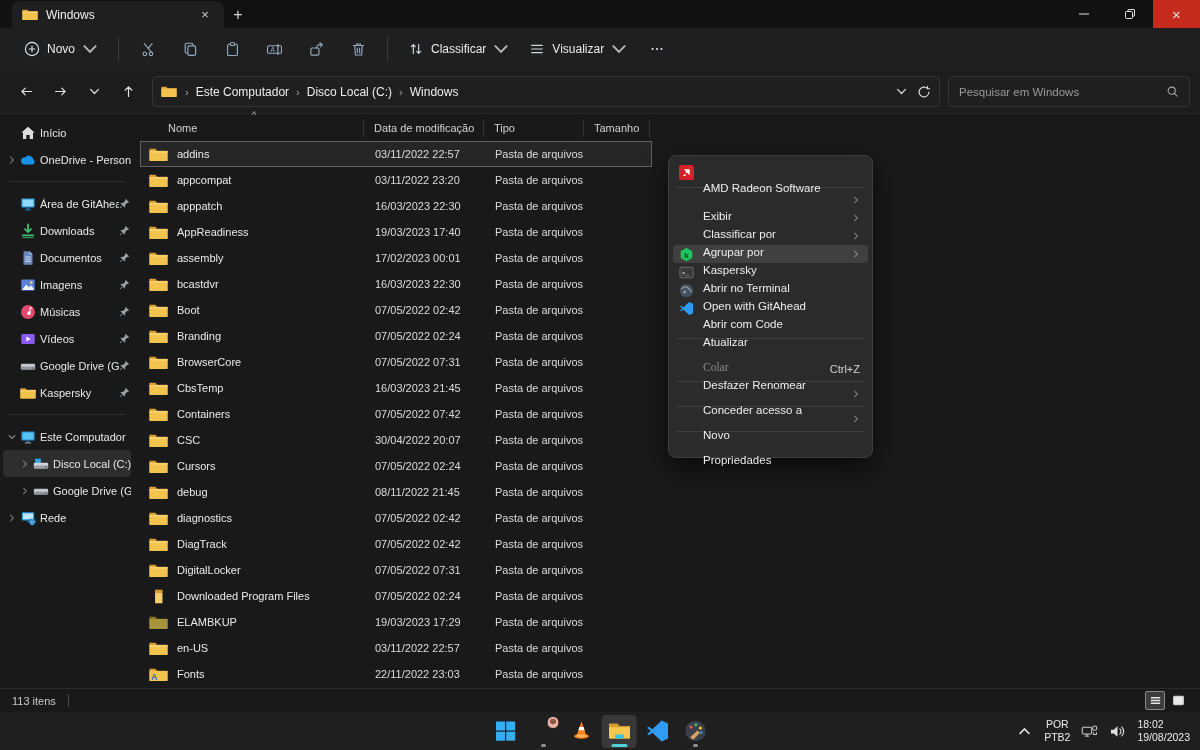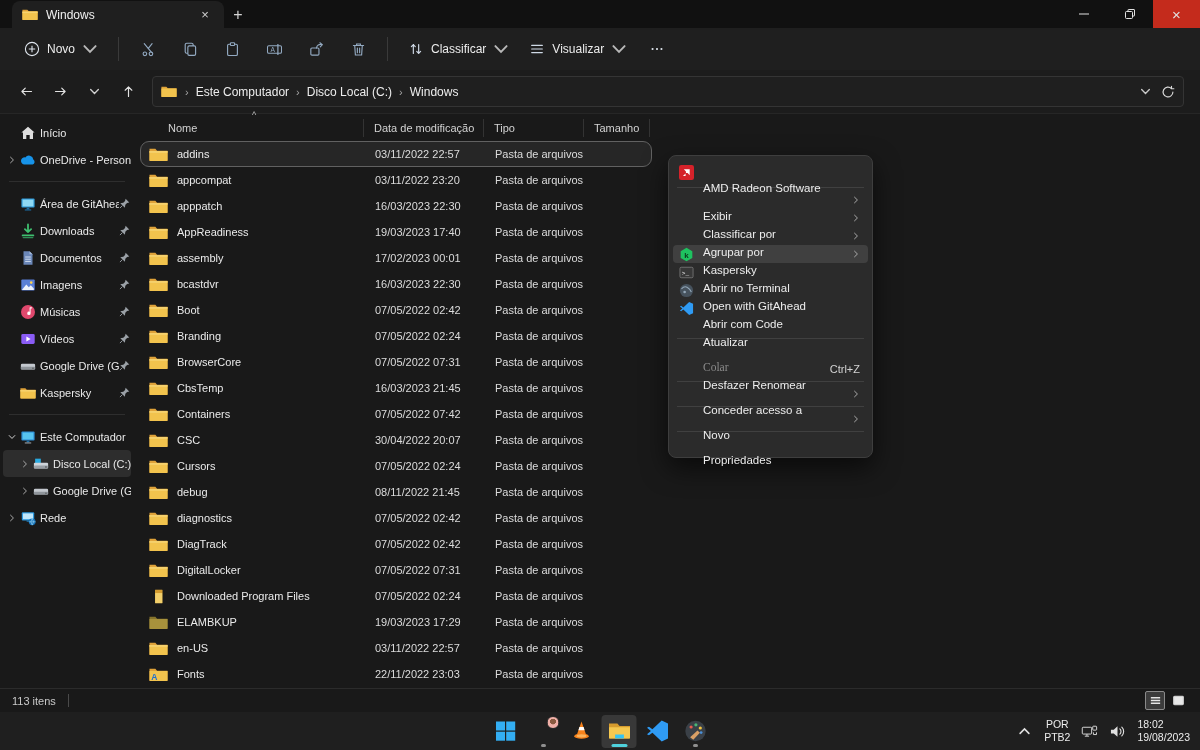--- a/index.html
+++ b/index.html
@@ -68,21 +68,21 @@
   
   .content { flex:1; padding-left:6px; min-width:0; position:relative; }
   .list-header { display:flex; height:27px; align-items:center; color:#d2d2d2; font-size:11px; width:514px; }
   .hcell { border-right:1px solid #333333; height:18px; display:flex; align-items:center; padding-left:10px; position:relative; }
   .hc-name { width:224px; padding-left:28px; }
   .hc-name .sortcaret { position:absolute; left:112px; top:-9px; color:#bdbdbd; font-size:9px; }
   .hc-date { width:120px; }
   .hc-type { width:100px; }
   .hc-size { width:66px; }
   .rows { width:512px; }
-  .row { display:flex; height:26px; align-items:center; border-radius:9px; border:1px solid transparent; }
+  .row { display:flex; height:26px; align-items:center; border-radius:0; border:1px solid transparent; }
   .row.focused { background:#262626; border-color:#616161; }
   .cell { overflow:hidden; white-space:nowrap; font-size:11px; color:#dcdcdc; }
   .c-name { width:224px; display:flex; align-items:center; gap:9px; padding-left:8px; color:#eaeaea; }
   .c-name .icon { width:19px; height:15px; }
   .c-date { width:120px; padding-left:10px; }
   .c-type { width:100px; padding-left:10px; }
   .c-size { width:60px; padding-left:10px; }
 
   
   .contextmenu { position:absolute; left:668px; top:155px; width:205px; background:#2b2b2b;
@@ -323,20 +323,29 @@
         </span>
       <span class="icon">
           <svg viewBox="0 0 16 16" fill="none" stroke="#dadada" stroke-width="1.3" stroke-linecap="round">
             <path d="M13.6 8A5.6 5.6 0 1 1 11.9 4"></path>
             <path d="M12 1.6v2.7h2.7"></path>
           </svg>
         </span>
     </span>
   </div>
 
+  <div class="searchbox">
+    <span class="search-ph">Pesquisar em Windows</span>
+    <span class="icon">
+        <svg viewBox="0 0 16 16" fill="none" stroke="#a8a8a8" stroke-width="1.3">
+          <circle cx="7" cy="7" r="4.4"></circle>
+          <path d="m10.4 10.4 3.2 3.2" stroke-linecap="round"></path>
+        </svg>
+      </span>
+  </div>
 </div>
 
 <div class="main">
   <aside class="sidebar" id="sidebar">
       <div class="side-item">
         <span class="expander"></span>
         <span class="icon side-icon">
           <svg viewBox="0 0 16 16">
             <path d="M8 1.8 14.6 7.4H13V14H9.7V9.9H6.3V14H3V7.4H1.4z" fill="#dedede"></path>
           </svg>

